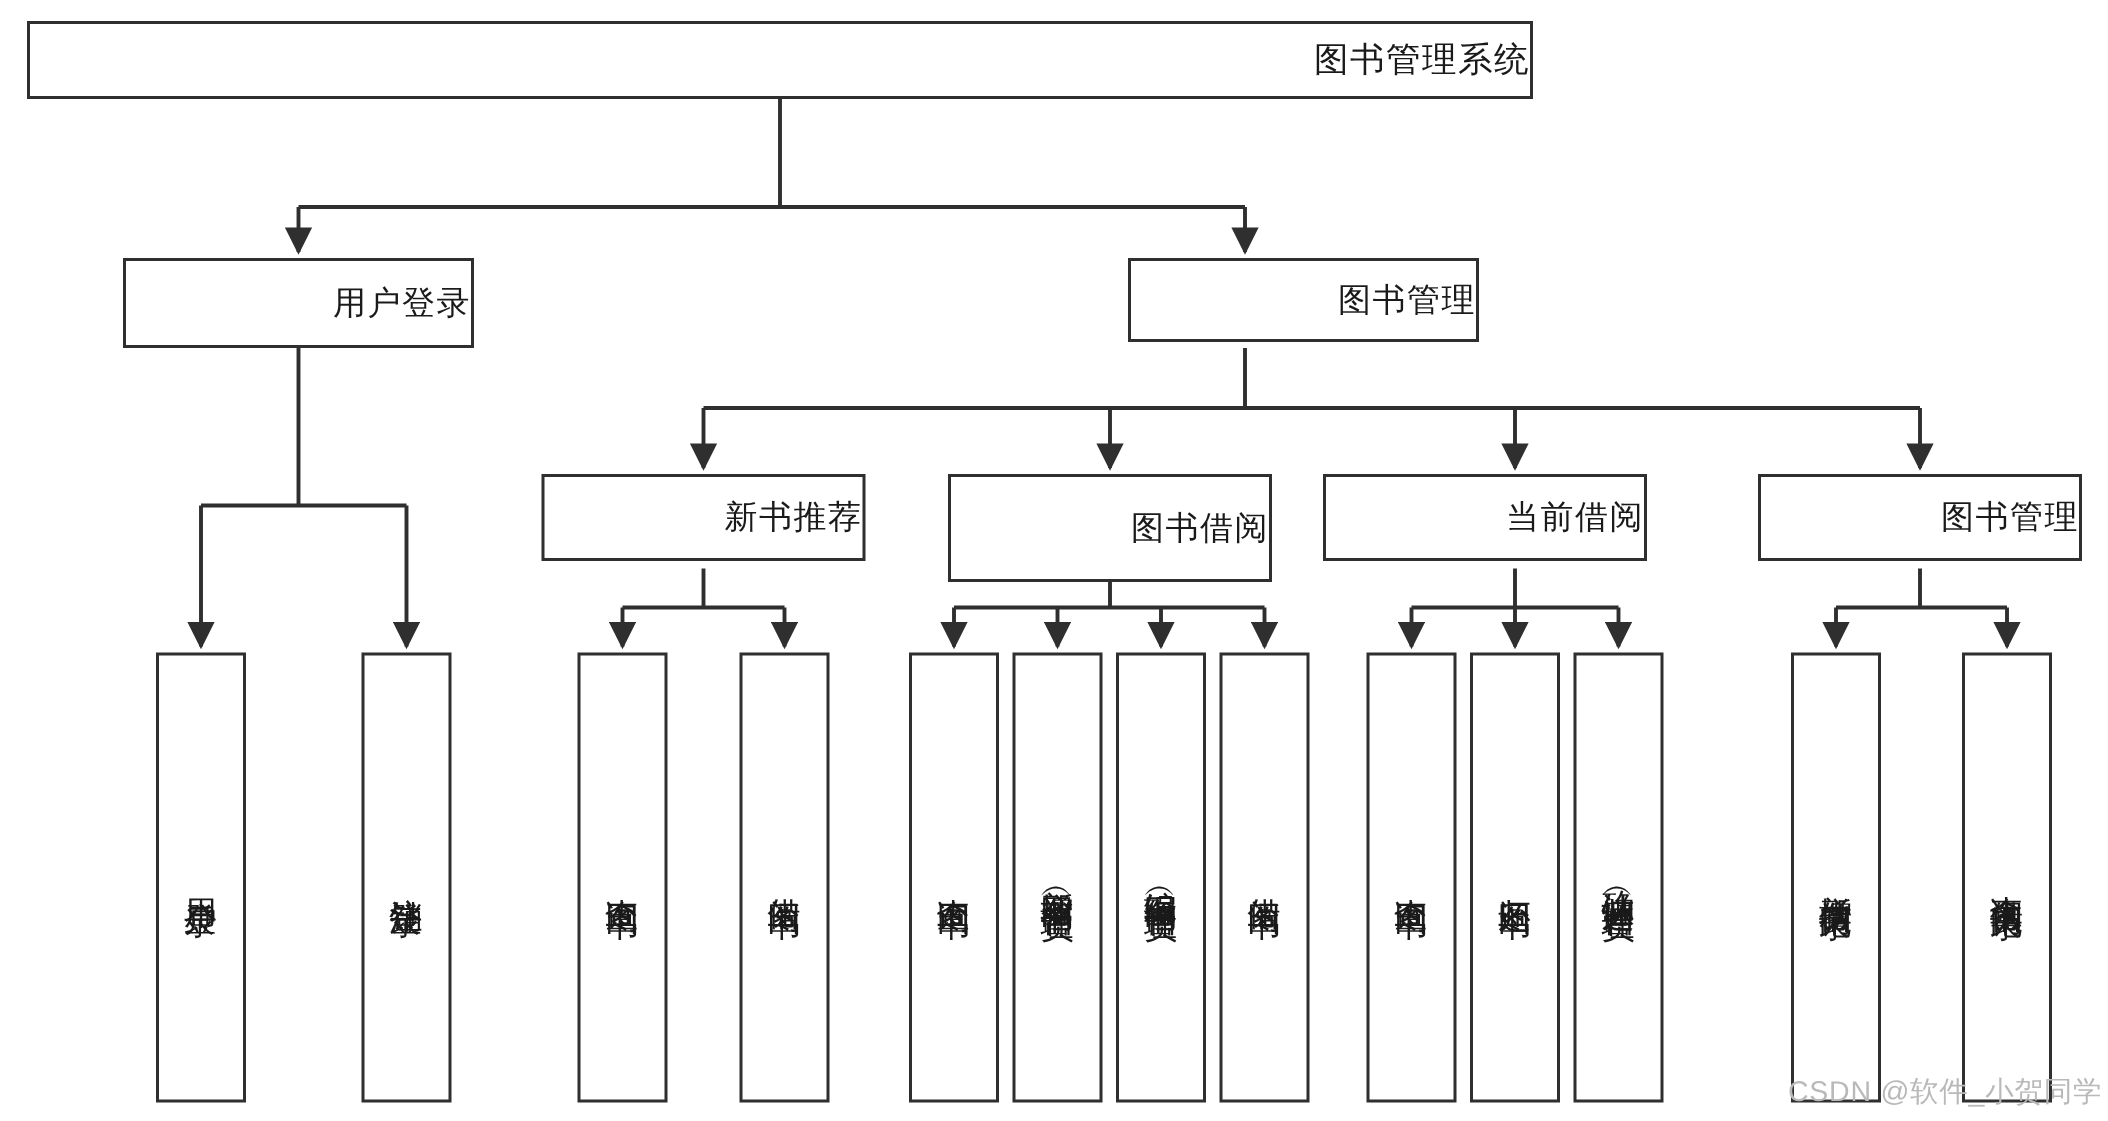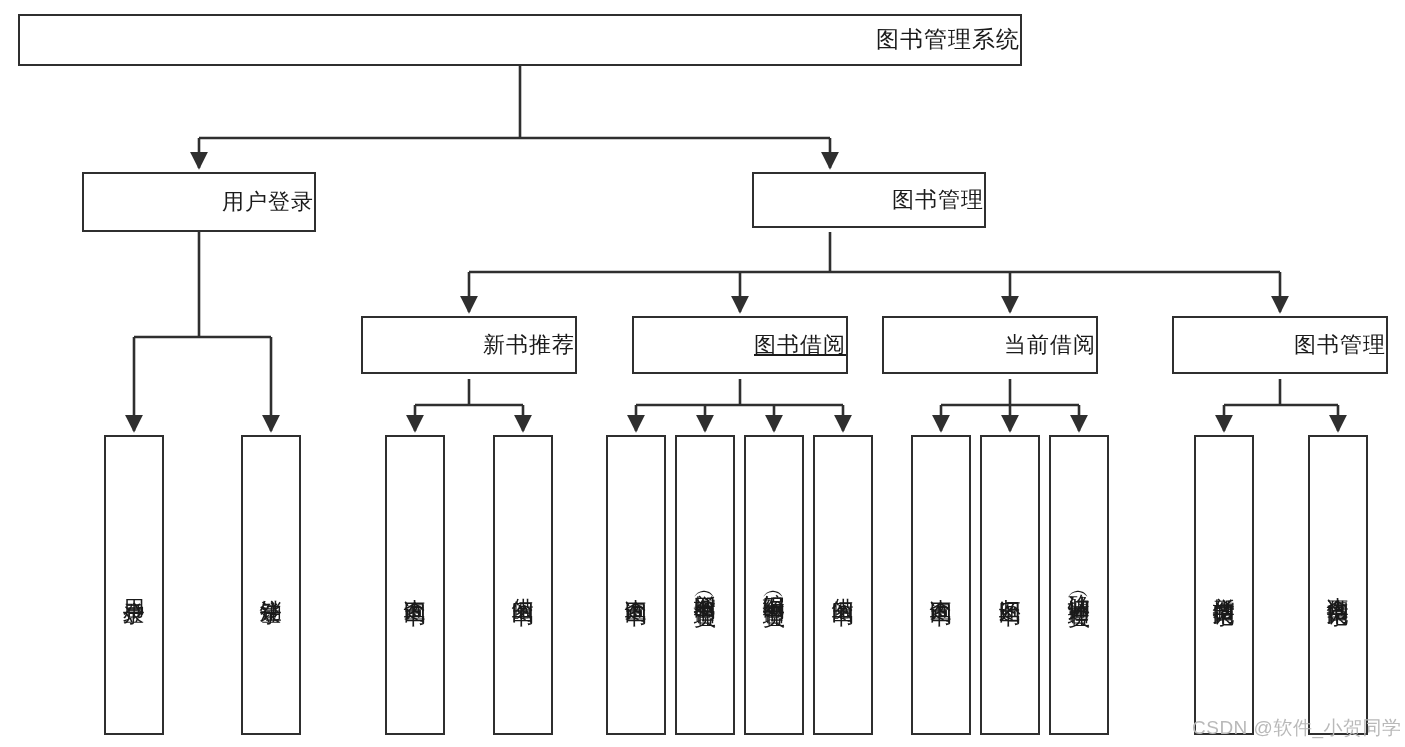--- a/index.html
+++ b/index.html
@@ -128,21 +128,21 @@
   <div class="node h" style="left:82px; top:172px; width:234px; height:60px;">
     <span>用户登录</span>
   </div>
   <div class="node h" style="left:752px; top:172px; width:234px; height:56px;">
     <span>图书管理</span>
   </div>
 
   <div class="node h" style="left:361px; top:316px; width:216px; height:58px;padding-left:41px;">
     <span>新书推荐</span>
   </div>
-  <div class="node h" style="left:632px; top:316px; width:216px; height:58px;text-decoration:underline;">
+  <div class="node h" style="left:632px; top:316px; width:216px; height:72px;">
     <span>图书借阅</span>
   </div>
   <div class="node h" style="left:882px; top:316px; width:216px; height:58px;">
     <span>当前借阅</span>
   </div>
   <div class="node h" style="left:1172px; top:316px; width:216px; height:58px;">
     <span>图书管理</span>
   </div>
 
   <div class="node v" style="left:104px; top:435px; width:60px; height:300px;">

